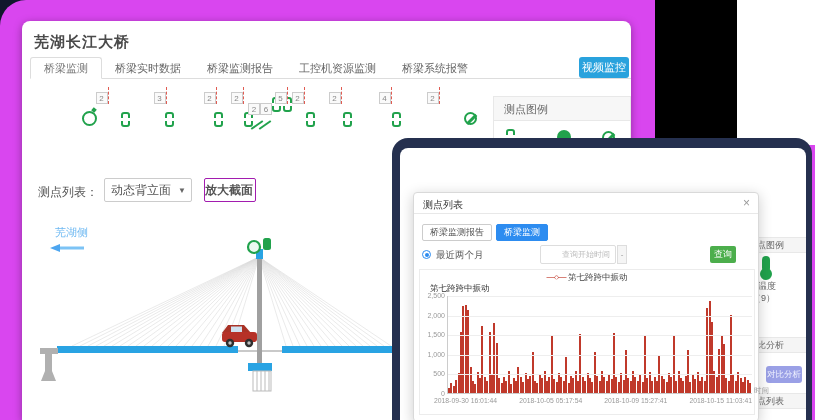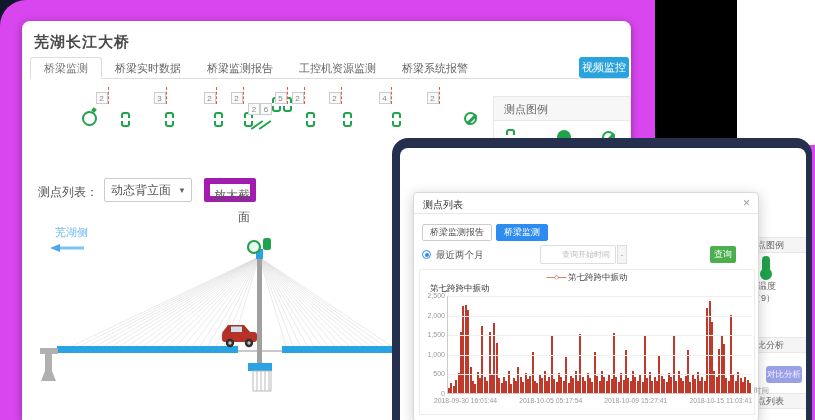--- a/index.html
+++ b/index.html
@@ -43,22 +43,22 @@
   .compound .badges { white-space:nowrap; }
   .compound .slash { position:absolute; left:2px; top:26px; width:14px; height:2px; background:#21a24c; transform:rotate(-35deg); }
   .compound .slash2 { left:10px; }
 
   
   #controls { position:absolute; left:0; top:157px; width:380px; height:26px; }
   .ctl-label { position:absolute; left:16px; top:6px; font-size:12px; color:#555; }
   .ctl-select { position:absolute; left:82px; top:0; width:88px; height:24px; border:1px solid #ccc; border-radius:2px;
     font-size:12px; color:#555; line-height:22px; padding:0 6px; cursor:pointer; background:#fff; }
   .ctl-select .arrow { position:absolute; right:5px; top:0; font-size:8px; color:#666; line-height:24px; }
-  .ctl-btn { position:absolute; left:182px; top:0; width:52px; height:24px; border:6px solid #a21caf; border-radius:2px;
-    background:#fff; font-size:12px; color:#555; text-align:right; line-height:22px; cursor:pointer; }
+  .ctl-btn { position:absolute; left:182px; top:0; width:52px; height:24px; border:1px solid #a21caf; border-radius:2px;
+    background:#fff; font-size:12px; color:#555; text-align:left; line-height:22px; cursor:pointer;font-weight:bold; }
 
   
   #bridge-svg { position:absolute; left:14px; top:200px; }
 
   
   #legend-panel { position:absolute; left:471px; top:75px; width:138px; height:63px; border:1px solid #e8e8e8; background:#fff; }
   #legend-panel .hd { height:24px; background:#f7f7f7; border-bottom:1px solid #e8e8e8;
     font-size:11px; color:#666; line-height:24px; padding-left:10px; }
   #legend-panel .icons { position:relative; height:38px; }
   #legend-panel .icons .chain { margin:8px 0 0 12px; }

